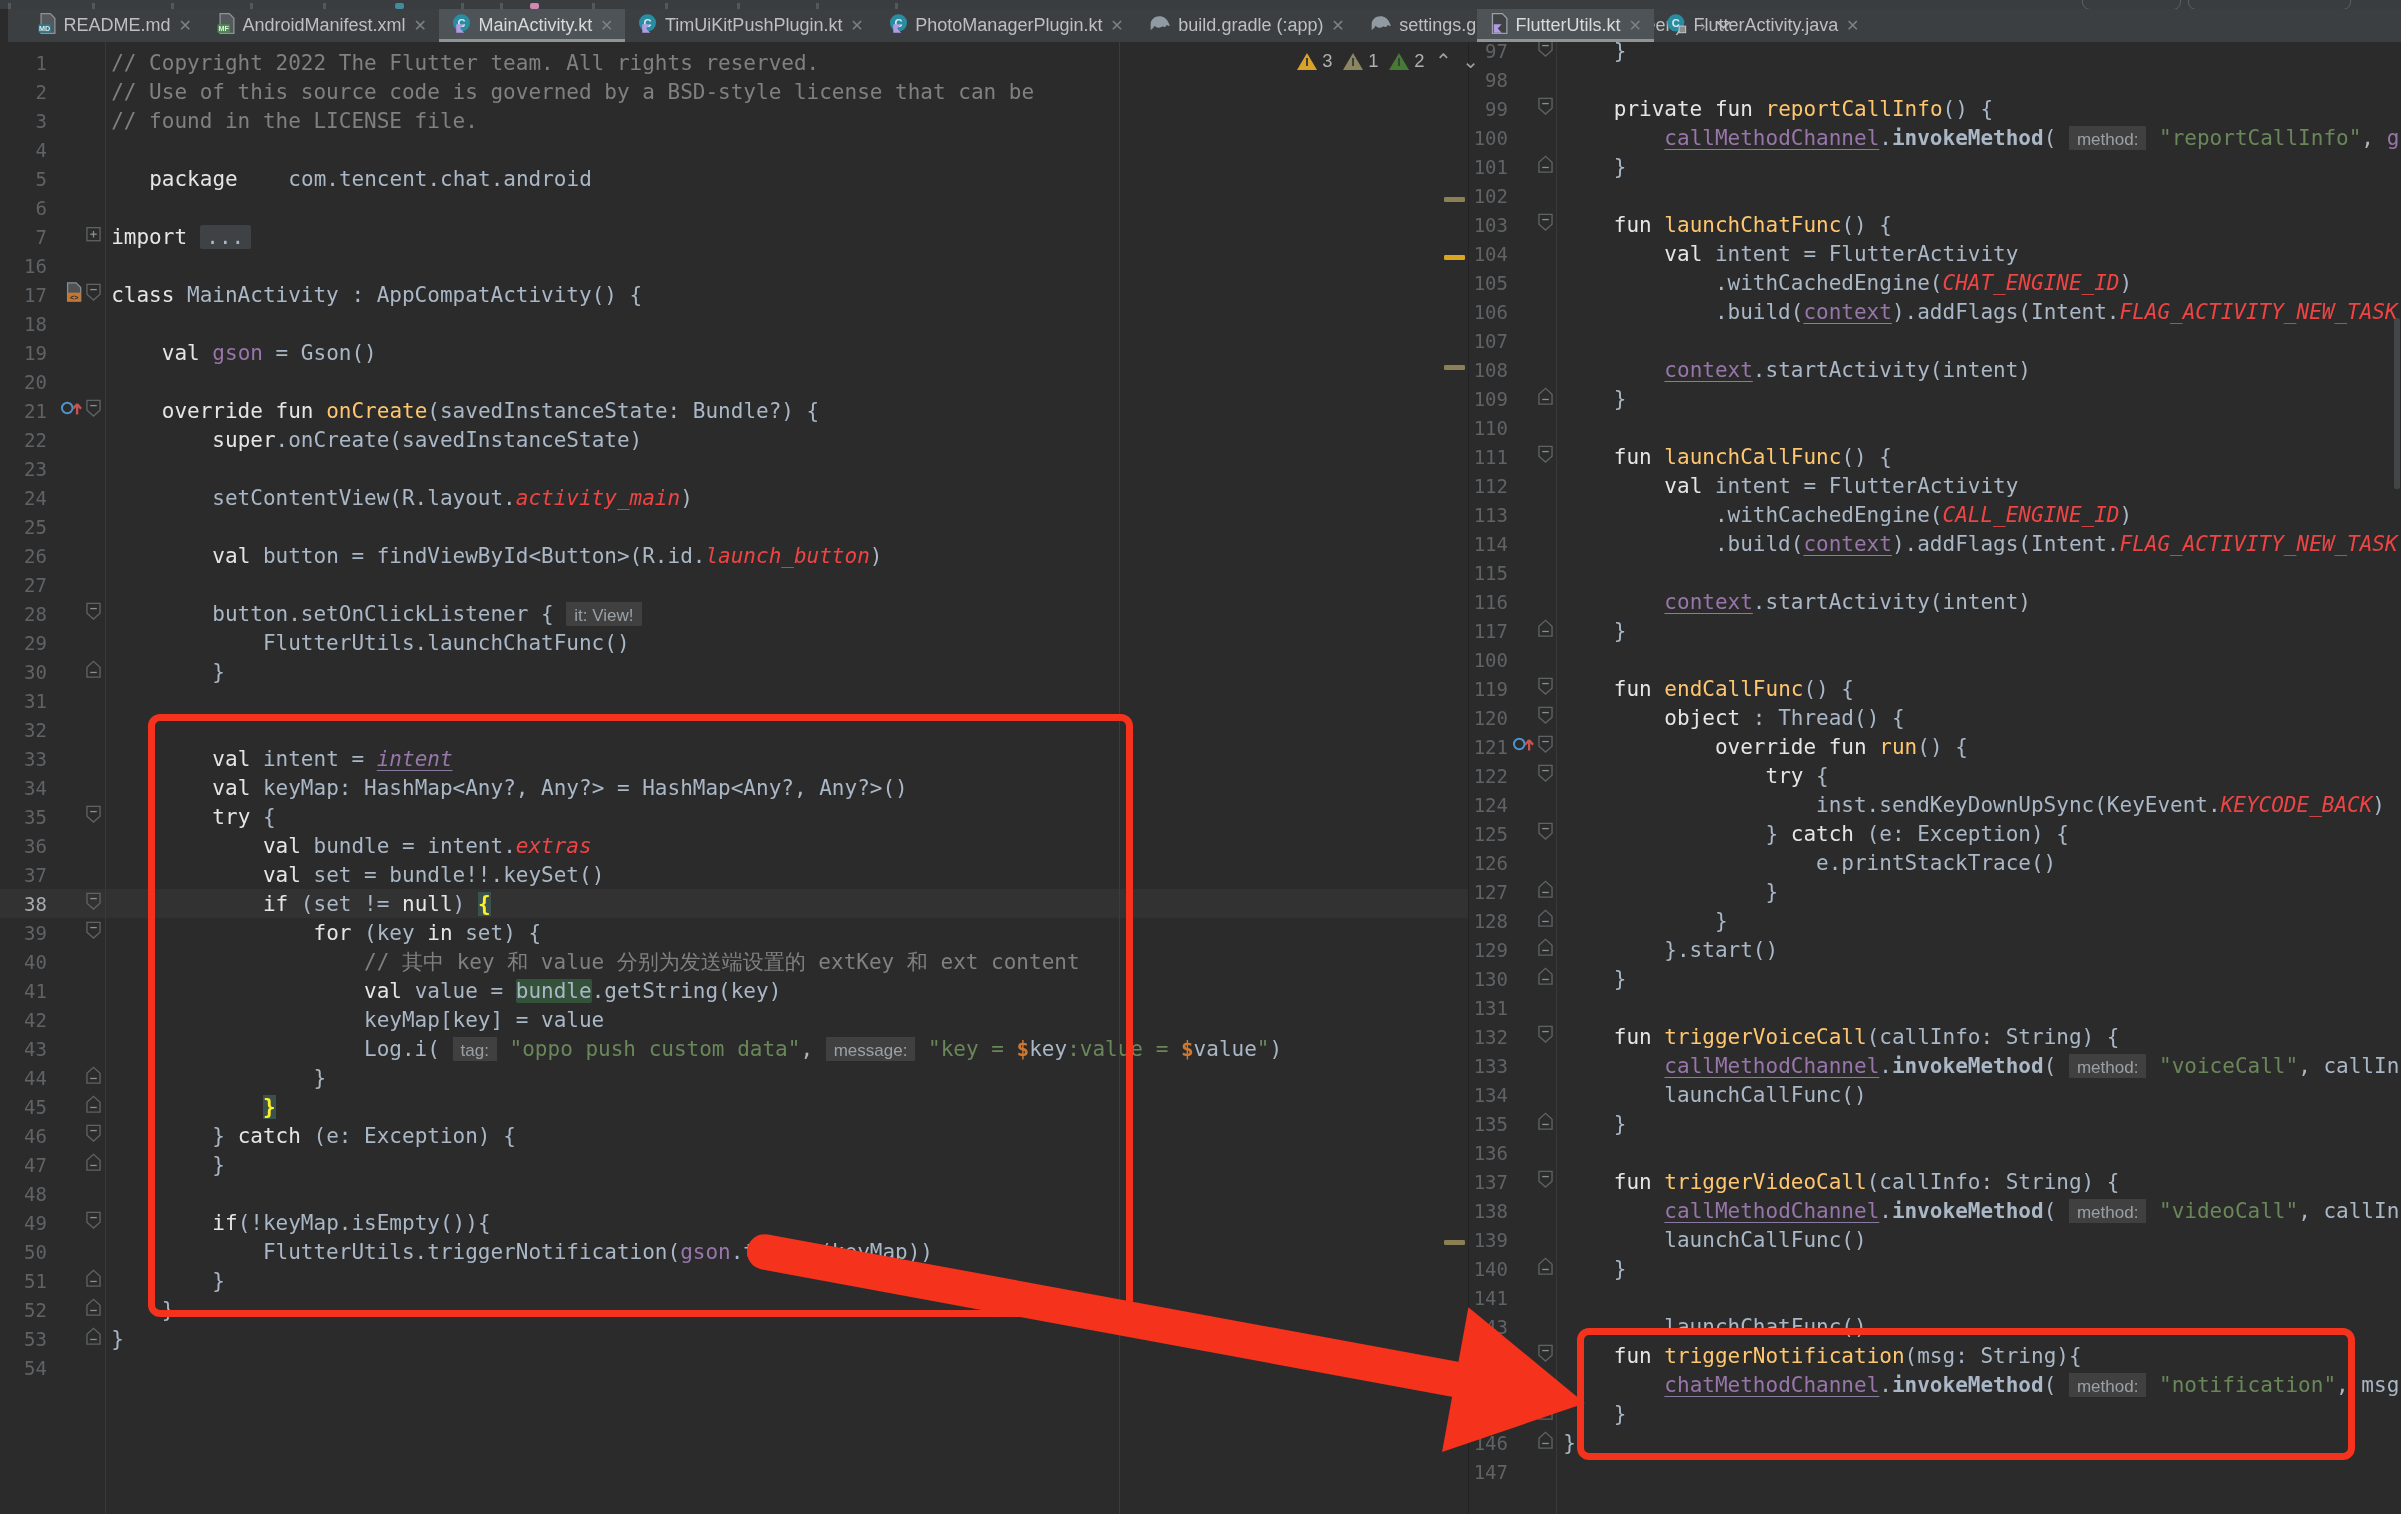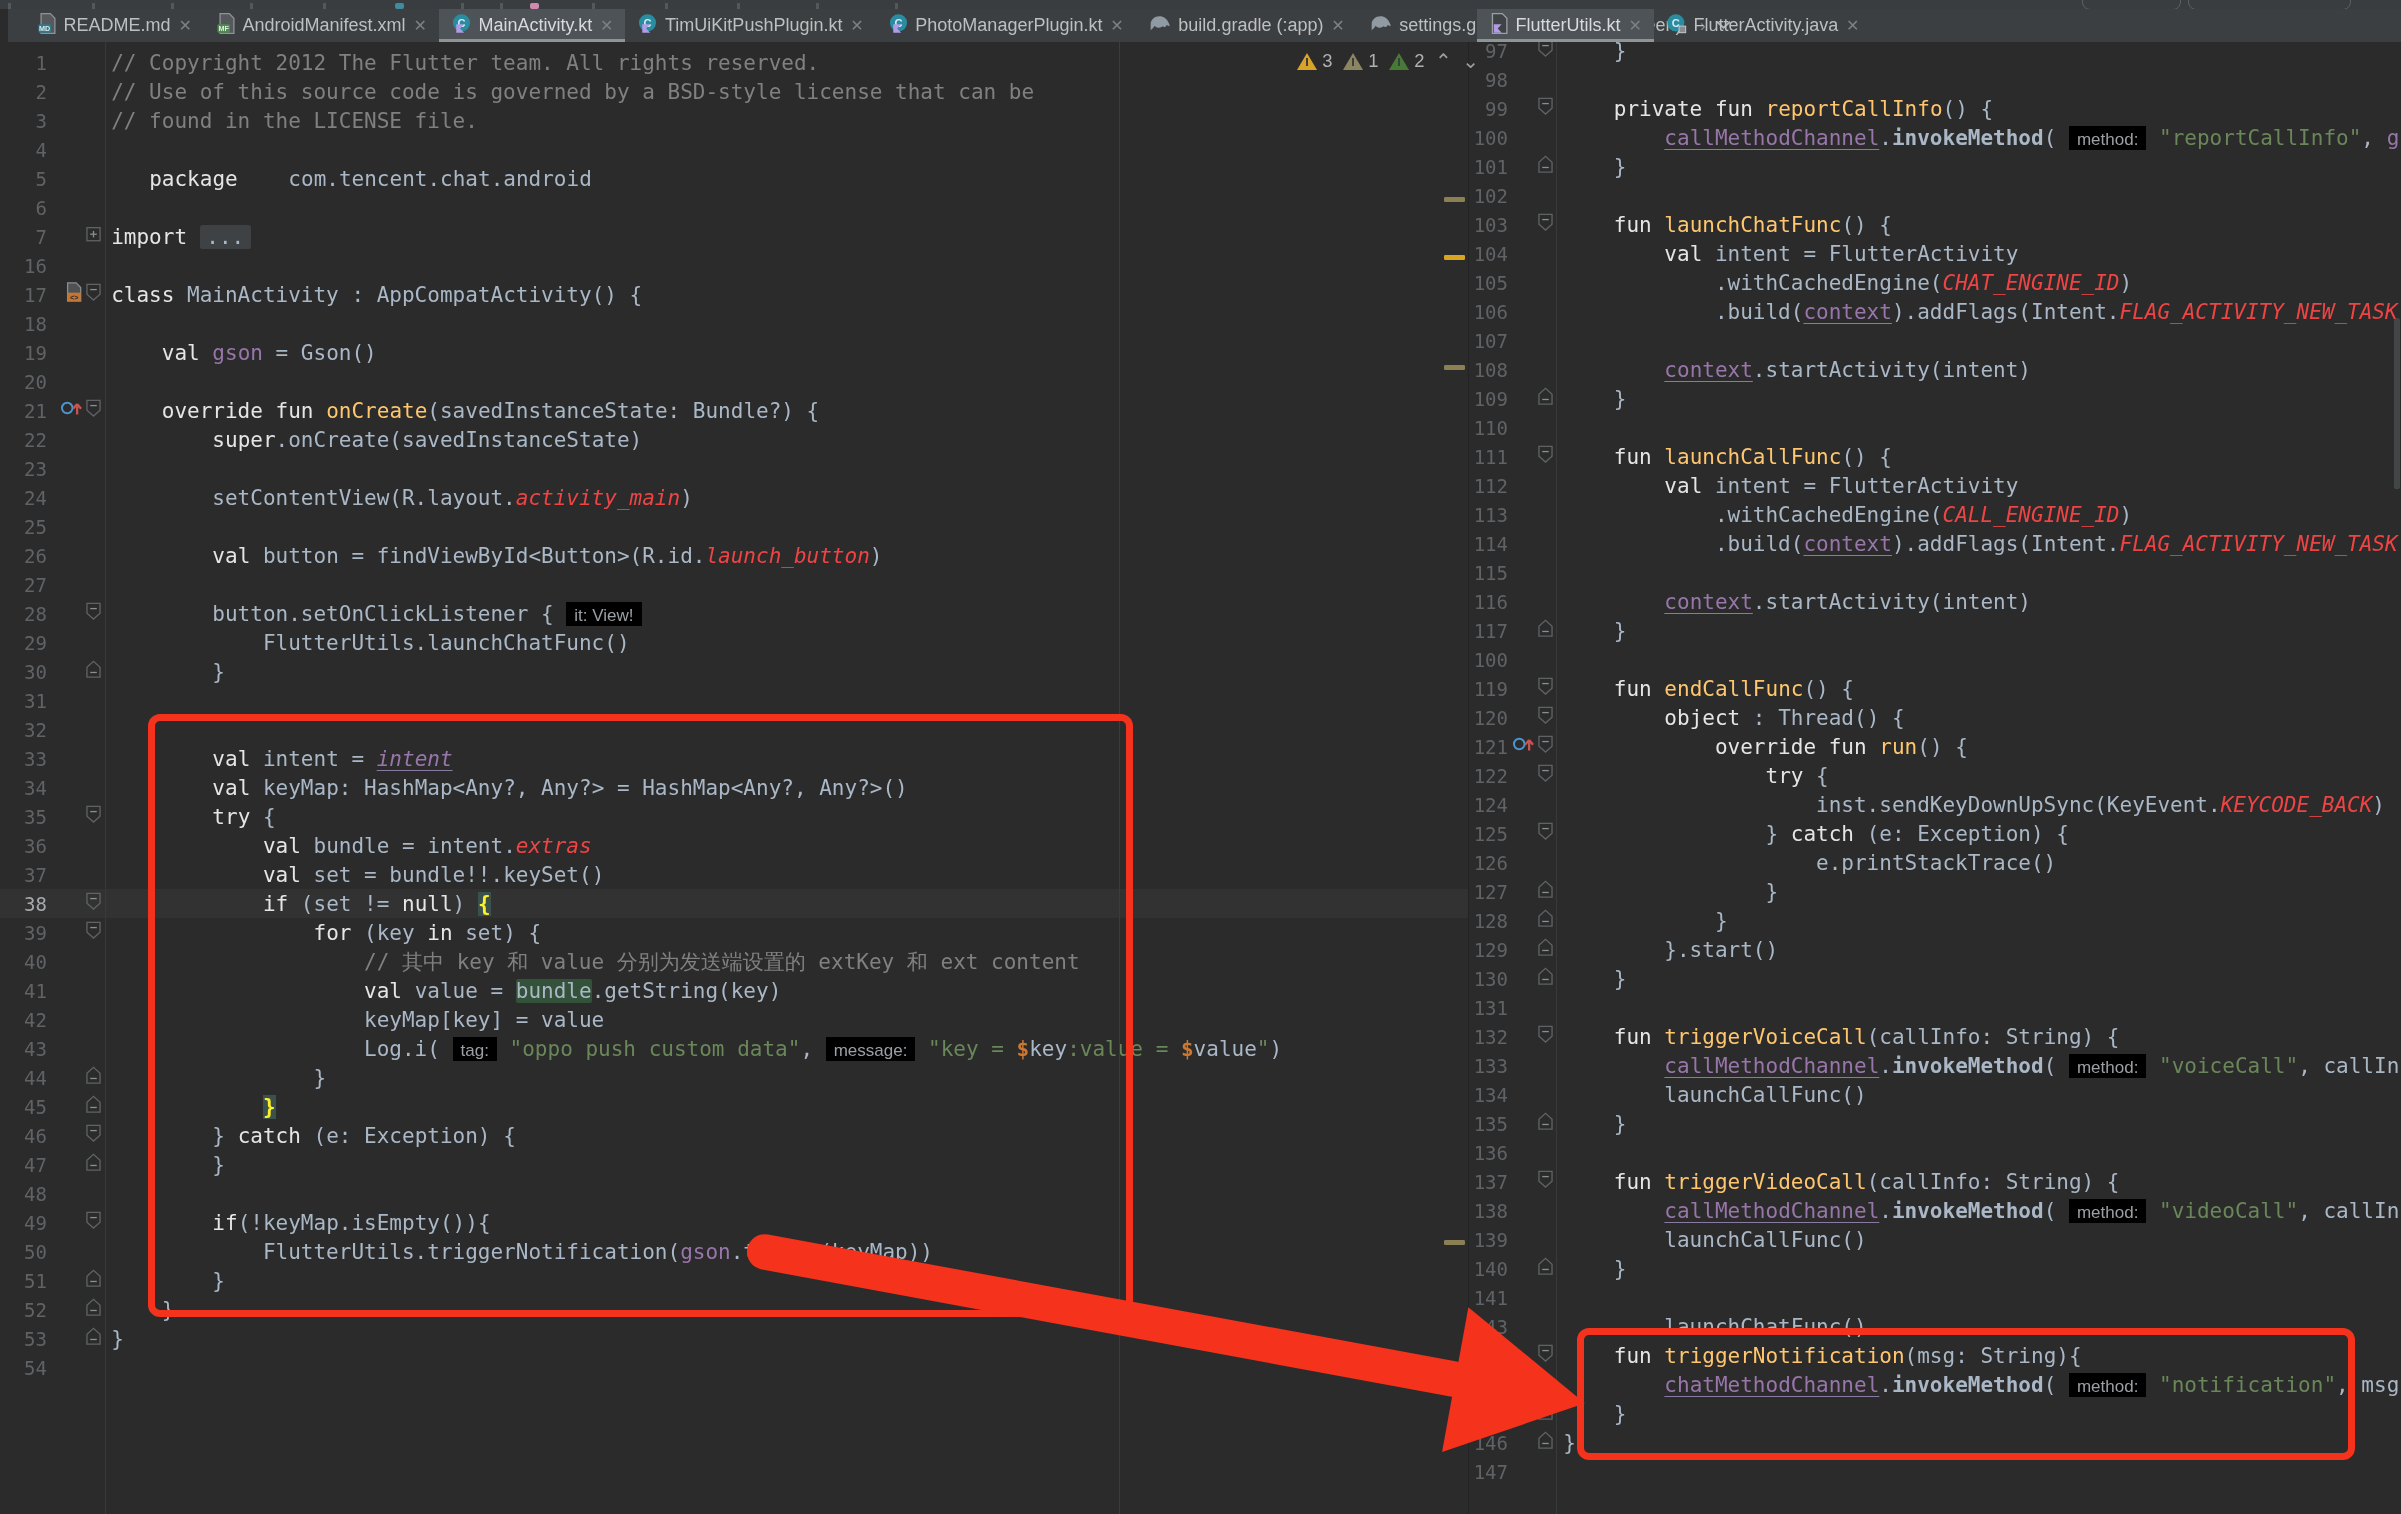--- a/index.html
+++ b/index.html
@@ -53,21 +53,21 @@
   .p{color:#9876aa;}
   .pi{color:#ef4444;font-style:italic;}
   .b{color:#a9b7c6;font-weight:bold;}
   .dol{color:#cc7832;font-weight:bold;}
   .pu{color:#9876aa;text-decoration:underline solid #8a79a0;text-decoration-thickness:1.3px;text-underline-offset:4px;}
   .piu{color:#9876aa;font-style:italic;text-decoration:underline solid #8a79a0;text-decoration-thickness:1.3px;text-underline-offset:4px;}
   .w{text-decoration:underline wavy #aaa23f;text-decoration-thickness:1.3px;text-underline-offset:6px;}
   .uw{text-decoration:underline wavy #aaa23f;text-decoration-thickness:1.3px;text-underline-offset:6.6px;border-bottom:0.7px solid #9a9da0;margin-left:38px;}
   .bm{background:#3b514d;color:#ffef28;font-weight:bold;}
   .hl{background:#345239;border-radius:2px;}
-  .hint{background:#000000;color:#9ba0a5;border-radius:5.3px;padding:15px 8px;font-size:17px;font-family:"Liberation Sans",sans-serif;}
+  .hint{background:#404040;color:#9ba0a5;border-radius:5.3px;padding:15px 8px;font-size:17px;font-family:"Liberation Sans",sans-serif;}
   .foldb{background:#3e4244;color:#a9b7c6;border-radius:2.6px;padding:0 6.6px;}
 
   
   .inspect{position:absolute;left:1297px;top:50px;display:flex;align-items:center;gap:10.5px;font-size:18.4px;color:#aeb0b2;}
   .tri{position:relative;width:0;height:0;border-left:10px solid transparent;border-right:10px solid transparent;border-bottom:17px solid #d9a327;}
   .tri i{position:absolute;left:-1.3px;top:5.3px;width:2.6px;height:8.6px;background:#3c3f41;}
   .chev{color:#9ba0a3;font-size:20px;line-height:1;}
 
   
   .stripe-mark{position:absolute;left:1444px;width:21px;height:4.6px;border-radius:1.3px;}
@@ -186,21 +186,21 @@
             <rect x="20" y="20" width="10" height="10" fill="#8a8d90" stroke="#c6c9cb" stroke-width="1.5"></rect>
           </svg></span>
         <span class="tab-label">FlutterActivity.java</span>
         <span class="close">✕</span>
       </div>
     </div>
 </div>
 
 <div class="pane pane-left">
   <div class="rows">
-      <div class="row"><span class="ln">1</span><span class="gicons"></span><span class="code"><span class="c">// Copyright 2012 The Flutter team. All rights reserved.</span></span></div>
+      <div class="row"><span class="ln">1</span><span class="gicons"></span><span class="code"><span class="c">// Copyright 2022 The Flutter team. All rights reserved.</span></span></div>
       <div class="row"><span class="ln">2</span><span class="gicons"></span><span class="code"><span class="c">// Use of this source code is governed by a BSD-style license that can be</span></span></div>
       <div class="row"><span class="ln">3</span><span class="gicons"></span><span class="code"><span class="c">// found in the LICENSE file.</span></span></div>
       <div class="row"><span class="ln">4</span><span class="gicons"></span><span class="code"></span></div>
       <div class="row"><span class="ln">5</span><span class="gicons"></span><span class="code"><span class="k uw">package</span><span class="d uw"> com.tencent.chat.android</span></span></div>
       <div class="row"><span class="ln">6</span><span class="gicons"></span><span class="code"></span></div>
       <div class="row"><span class="ln">7</span><span class="gicons"><span class="gi"><svg width="17" height="18.4" viewBox="0 0 26 28">
               <rect x="3" y="4" width="20" height="20" fill="none" stroke="#5f6365" stroke-width="2"></rect>
               <line x1="8" y1="14" x2="18" y2="14" stroke="#8a8e90" stroke-width="2"></line>
               <line x1="13" y1="9" x2="13" y2="19" stroke="#8a8e90" stroke-width="2"></line>
             </svg></span></span><span class="code"><span class="k">import</span><span class="d"> </span><span class="foldb">...</span></span></div>

